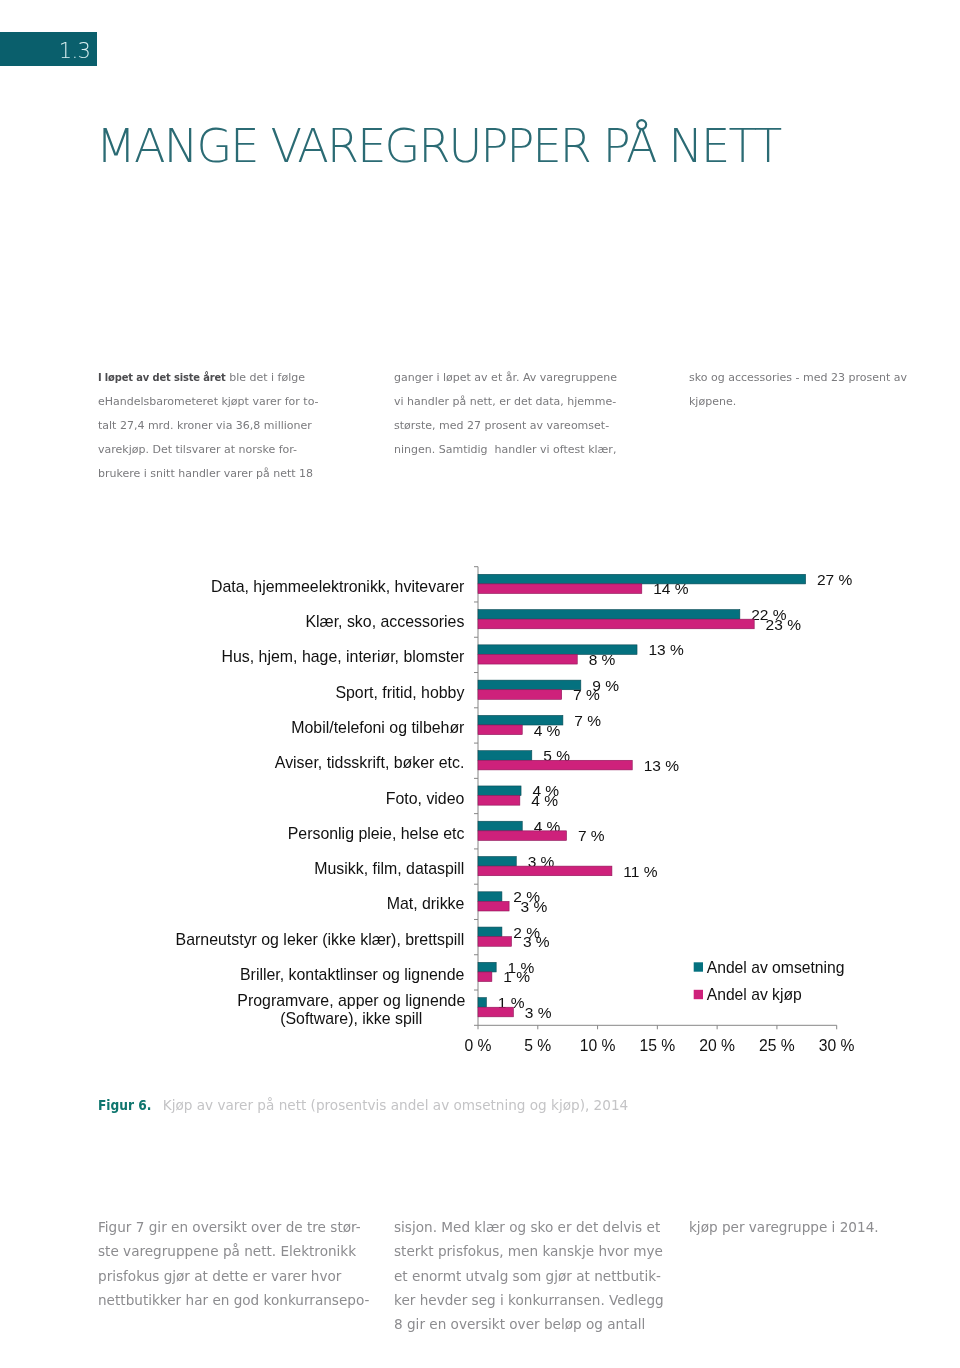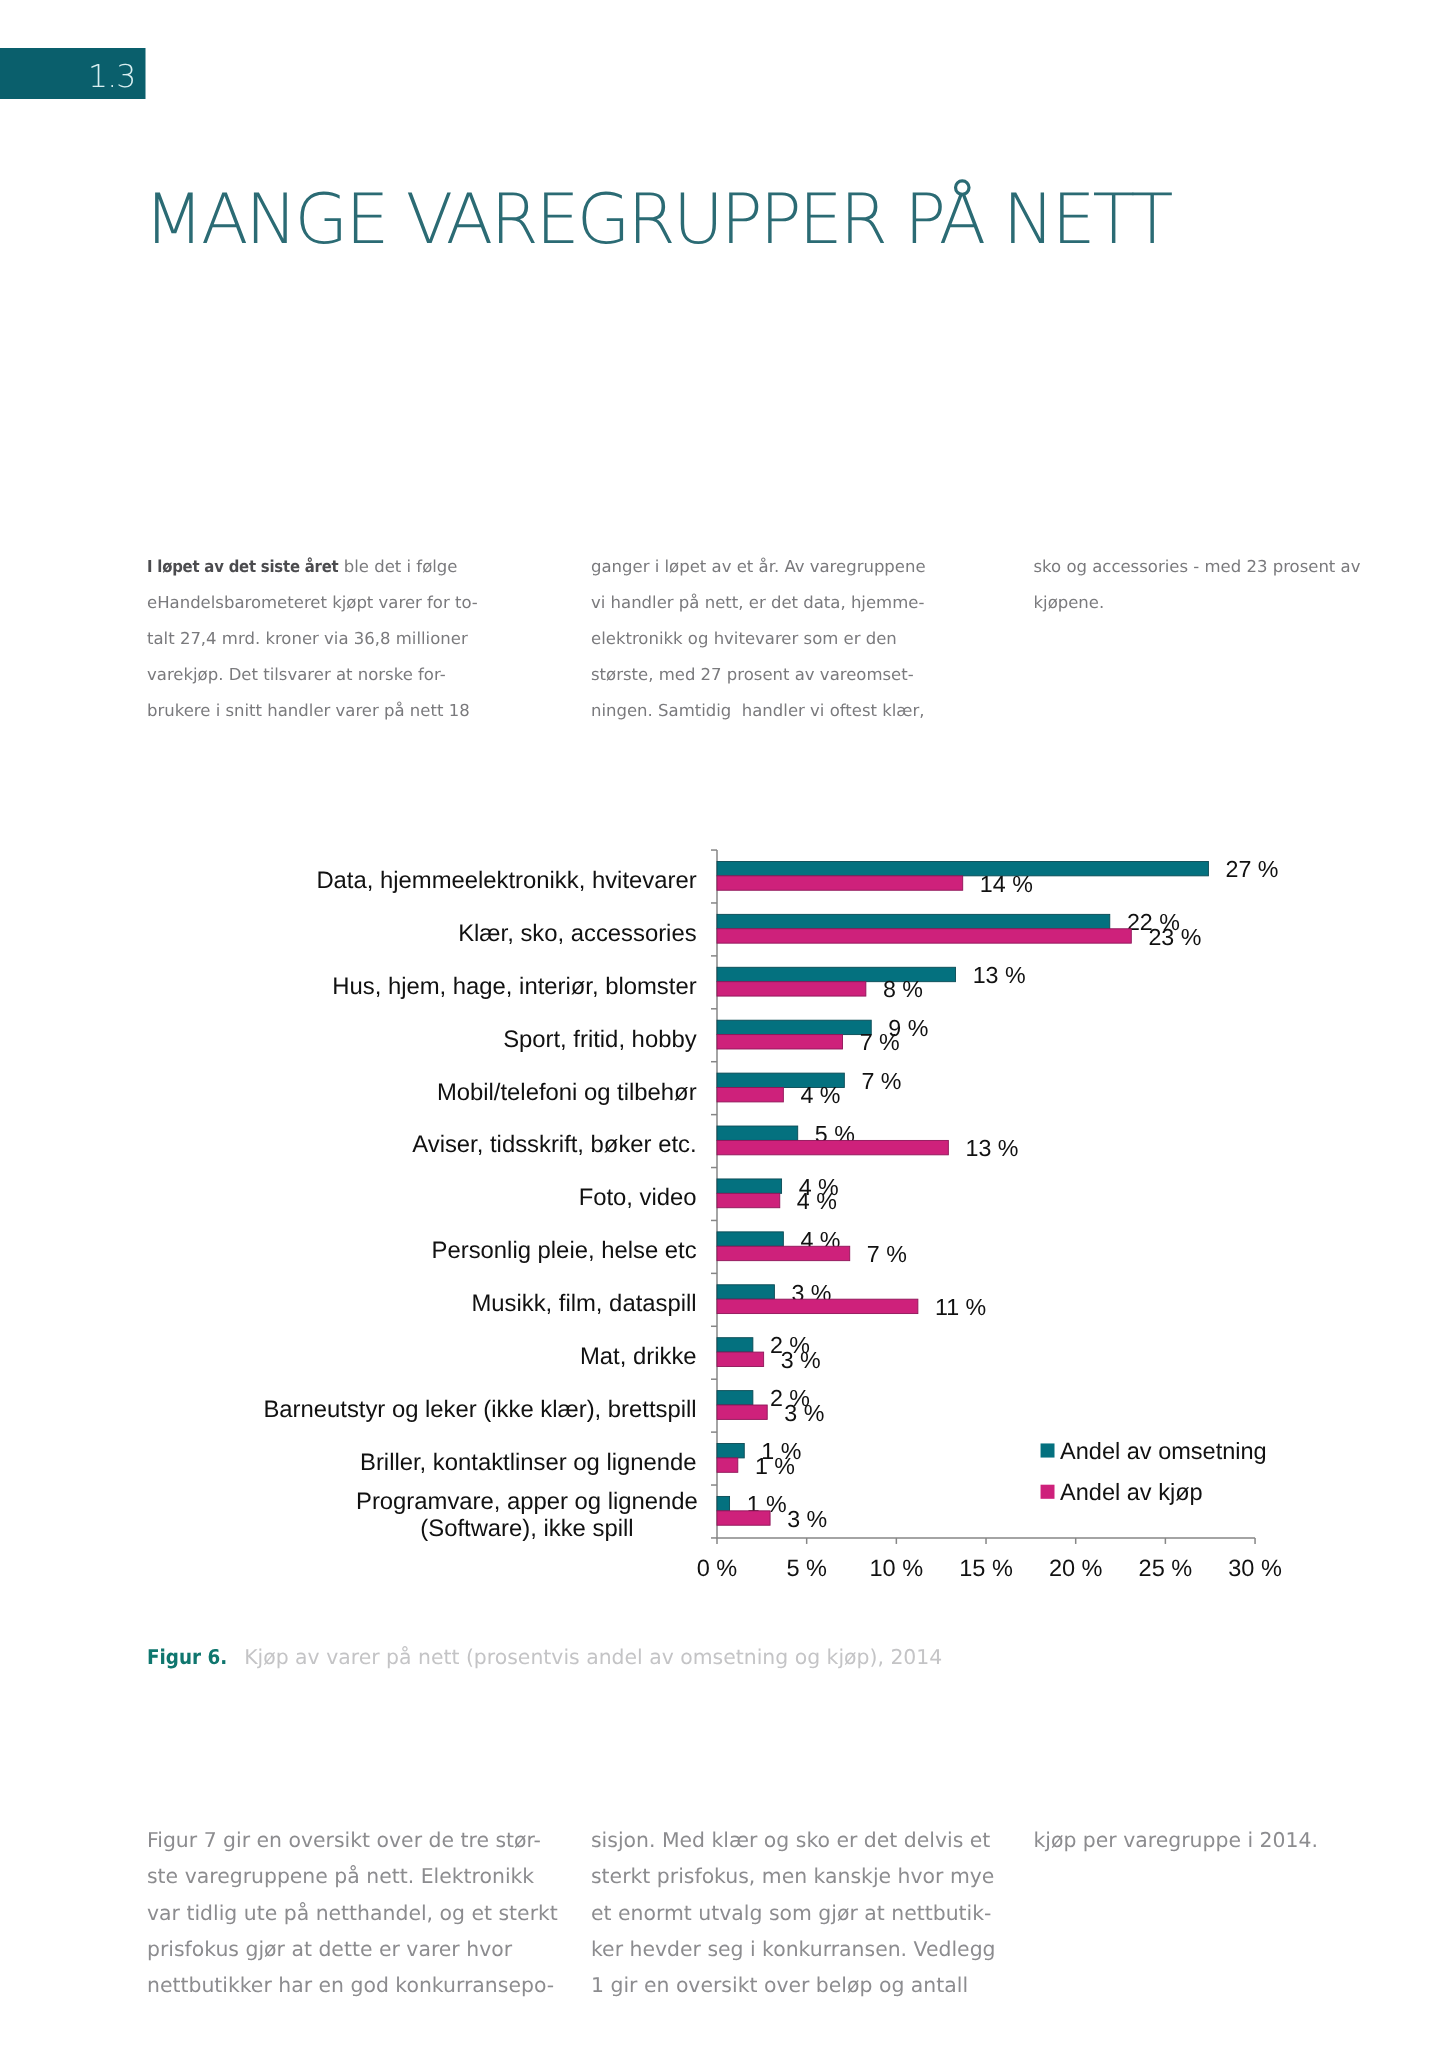--- a/index.html
+++ b/index.html
@@ -61,21 +61,20 @@
           <span class="tline">eHandelsbarometeret kjøpt varer for to-</span>
           <span class="tline">talt 27,4 mrd. kroner via 36,8 millioner</span>
           <span class="tline">varekjøp. Det tilsvarer at norske for-</span>
           <span class="tline">brukere i snitt handler varer på nett 18</span>
         </p>
     </div>
     <div class="icol c2">
       <p>
           <span class="tline">ganger i løpet av et år. Av varegruppene</span>
           <span class="tline">vi handler på nett, er det data, hjemme-</span>
-          <span class="tline">elektronikk og hvitevarer som er den</span>
           <span class="tline">største, med 27 prosent av vareomset-</span>
           <span class="tline">ningen. Samtidig  handler vi oftest klær,</span>
         </p>
     </div>
     <div class="icol c3">
       <p>
           <span class="tline">sko og accessories - med 23 prosent av</span>
           <span class="tline">kjøpene.</span>
         </p>
     </div>
@@ -215,32 +214,31 @@
   <div class="figcap">
     <span class="figlabel">Figur 6.</span>
     <span class="figtext">Kjøp av varer på nett (prosentvis andel av omsetning og kjøp), 2014</span>
   </div>
 
   <div class="body3">
     <div class="bcol c1">
         <p>
           <span class="tline">Figur 7 gir en oversikt over de tre stør-</span>
           <span class="tline">ste varegruppene på nett. Elektronikk</span>
-          <span class="tline">var tidlig ute på netthandel, og et sterkt</span>
           <span class="tline">prisfokus gjør at dette er varer hvor</span>
           <span class="tline">nettbutikker har en god konkurransepo-</span>
         </p>
       </div>
     <div class="bcol c2">
         <p>
           <span class="tline">sisjon. Med klær og sko er det delvis et</span>
           <span class="tline">sterkt prisfokus, men kanskje hvor mye</span>
           <span class="tline">et enormt utvalg som gjør at nettbutik-</span>
           <span class="tline">ker hevder seg i konkurransen. Vedlegg</span>
-          <span class="tline">1 gir en oversikt over beløp og antall</span>
+          <span class="tline">8 gir en oversikt over beløp og antall</span>
         </p>
       </div>
     <div class="bcol c3">
         <p>
           <span class="tline">kjøp per varegruppe i 2014.</span>
         </p>
       </div>
   </div>
 
   <div class="footer">

